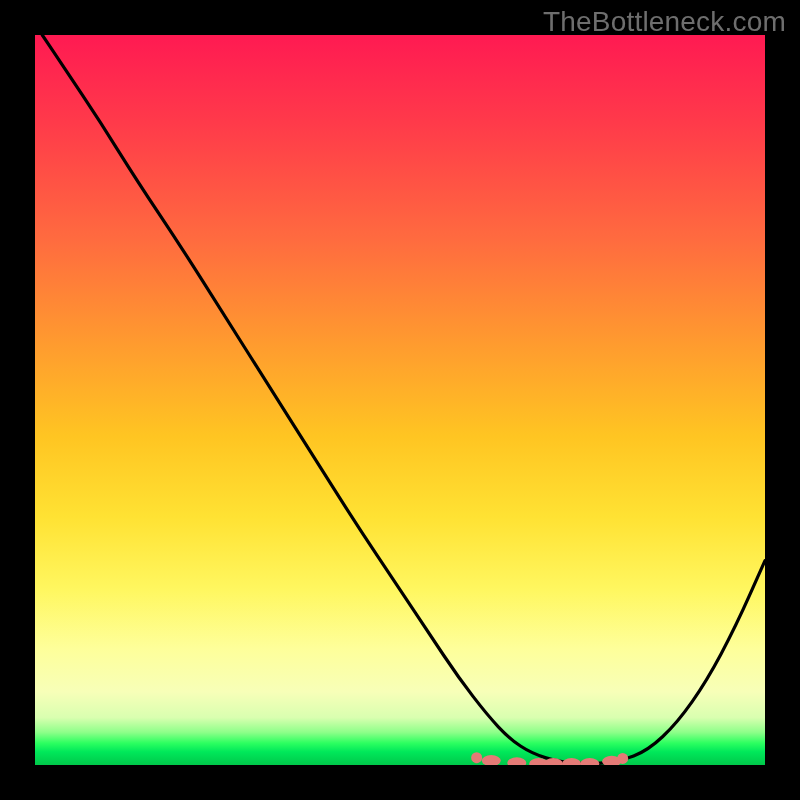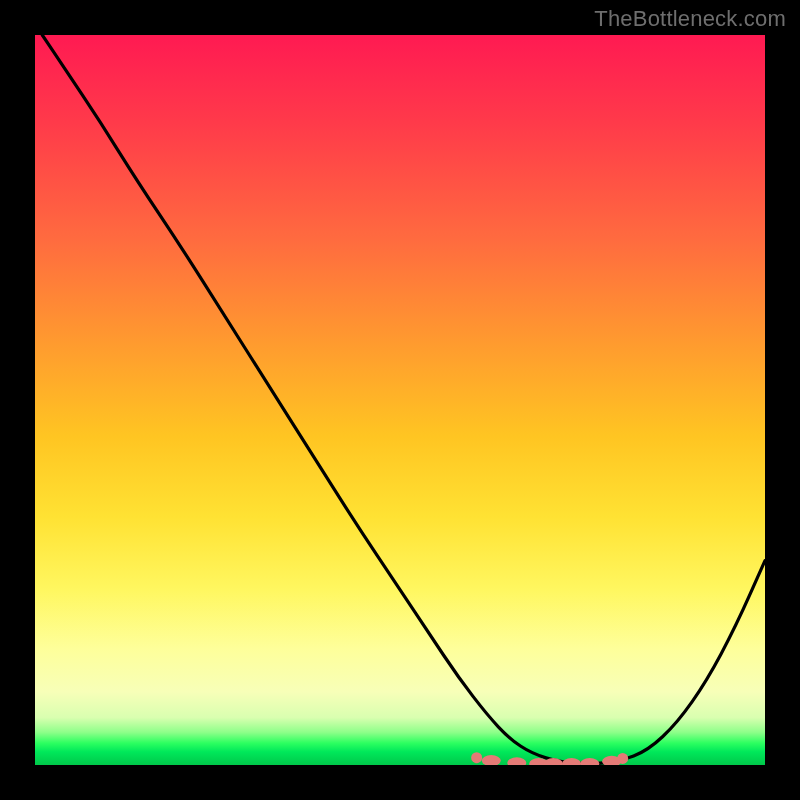--- a/index.html
+++ b/index.html
@@ -48,21 +48,21 @@
     top: 0;
     width: 730px;
     height: 730px;
     display: block;
   }
   .watermark {
     position: absolute;
     top: 6px;
     right: 14px;
     color: #6e6e6e;
-    font-size: 22px;
+    font-size: 28px;
     letter-spacing: 0.2px;
     white-space: nowrap;
   }
 </style>
 </head>
 <body>
 
 <div class="frame">
 
   <div class="watermark">TheBottleneck.com</div>

